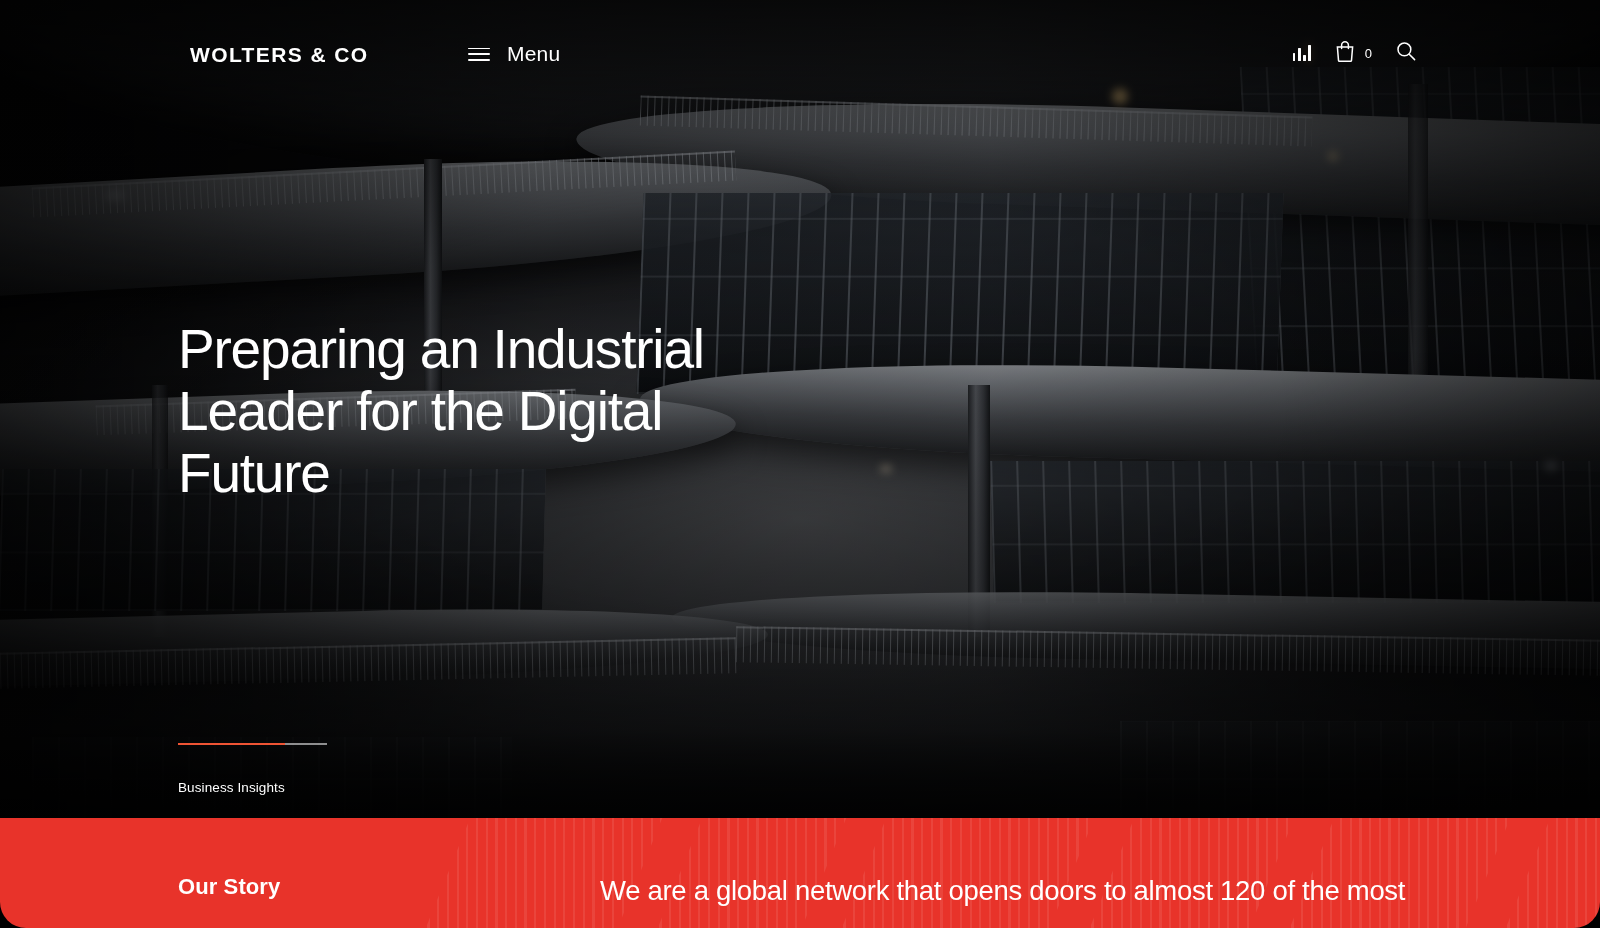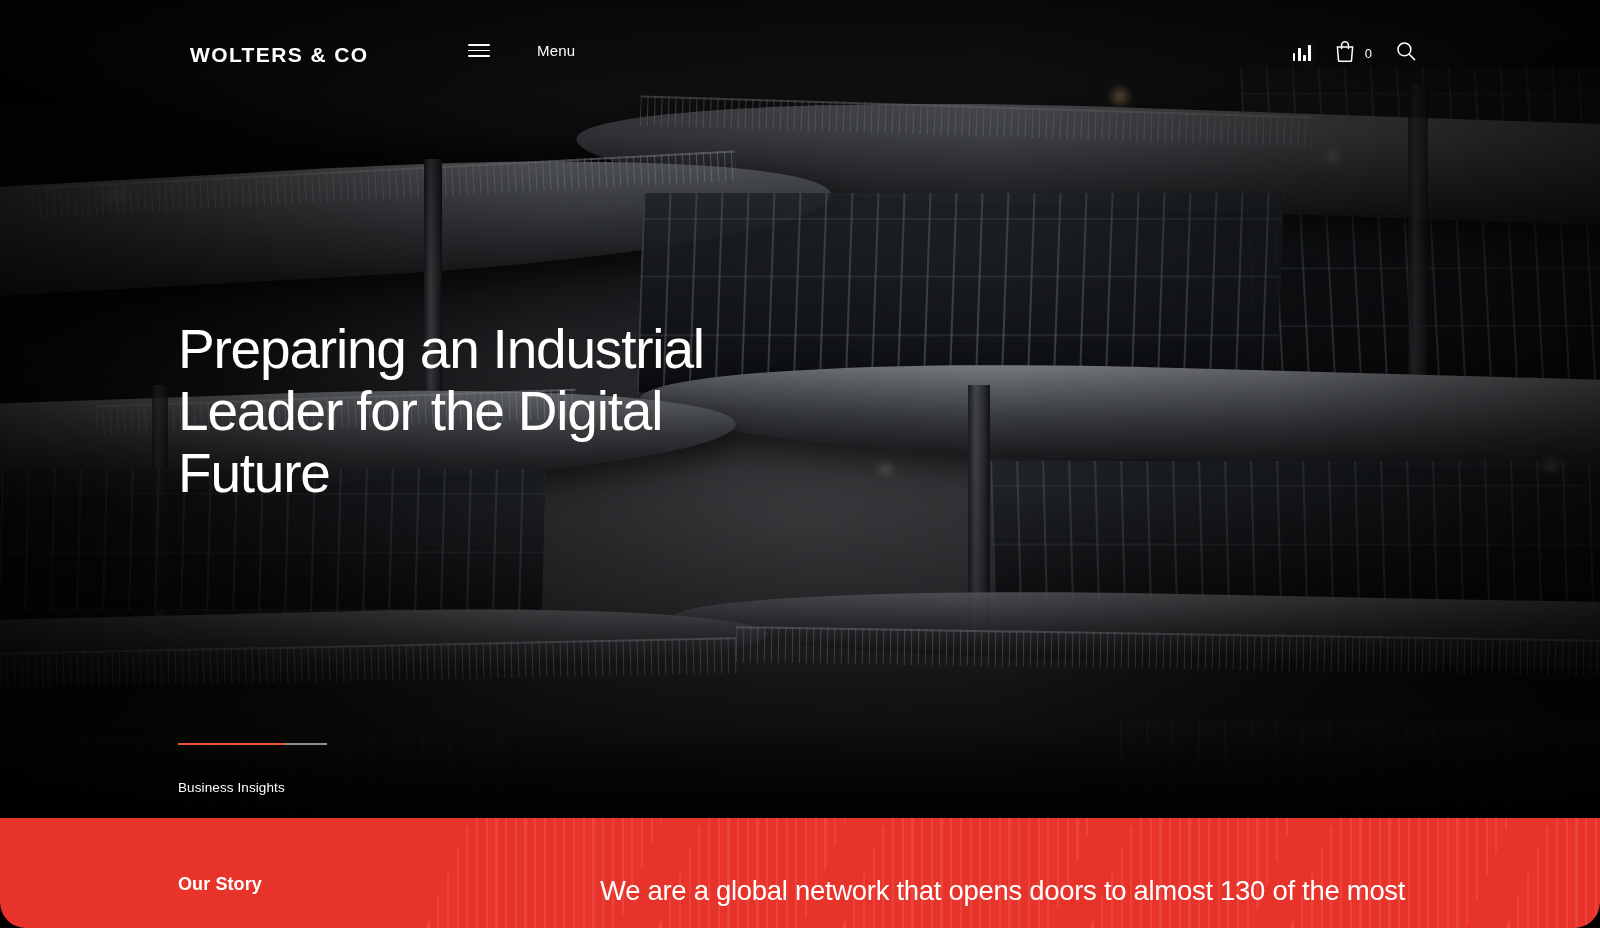--- a/index.html
+++ b/index.html
@@ -103,21 +103,21 @@
   .logo {
     position:absolute; left:178px; top:43px;
     color:#fff; font-size:21px; font-weight:bold; letter-spacing:1.4px;
   }
   .menu-wrap {
     position:absolute; left:456px; top:42px;
     display:flex; align-items:center; gap:17px; cursor:pointer;
   }
   .burger { display:flex; flex-direction:column; justify-content:space-between; width:22px; height:13px; }
   .burger i { display:block; width:100%; height:1.6px; background:#fff; border-radius:1px; }
-  .menu-label { color:#fff; font-size:15px; letter-spacing:.2px;margin-left:30px; }
+  .menu-label { color:#fff; font-size:21px; letter-spacing:.2px; }
 
   .header-right {
     position:absolute; right:196px; top:40px;
     display:flex; align-items:center; gap:24px;
   }
   .hr-item { display:flex; align-items:center; cursor:pointer; }
   .eq { display:flex; align-items:flex-end; gap:2.5px; height:16px; }
   .eq i { display:block; width:2.6px; background:#fff; border-radius:.5px; }
   .eq i:nth-child(1){ height:8px; }
   .eq i:nth-child(2){ height:13px; }
@@ -166,21 +166,21 @@
   }
   .sb1 { left:28%;  width:12%; }
   .sb2 { left:42.5%; width:9%; }
   .sb3 { left:54%;  width:13%; }
   .sb4 { left:69.5%; width:10%; }
   .sb5 { left:82%;  width:11%; }
   .sb6 { left:95.5%; width:8%; }
 
   .story-label {
     position:absolute; left:178px; top:874px;
-    color:#fff; font-size:18px; font-weight:bold; letter-spacing:.1px; z-index:5;
+    color:#fff; font-size:22px; font-weight:bold; letter-spacing:.1px; z-index:5;
   }
   .story-text {
     position:absolute; left:600px; top:873px; width:980px;
     color:#fff; font-size:27.5px; line-height:1.32; letter-spacing:-.3px; z-index:5;
   }
 </style>
 </head>
 <body>
 
 <div class="page">
@@ -284,15 +284,15 @@
     <div class="story-stripes">
       <div class="stripe-band sb1"></div>
       <div class="stripe-band sb2"></div>
       <div class="stripe-band sb3"></div>
       <div class="stripe-band sb4"></div>
       <div class="stripe-band sb5"></div>
       <div class="stripe-band sb6"></div>
     </div>
   </section>
   <div class="story-label">Our Story</div>
-  <div class="story-text">We are a global network that opens doors to almost 130 of the most</div>
+  <div class="story-text">We are a global network that opens doors to almost 120 of the most</div>
 
 </div>
 
 </body></html>

